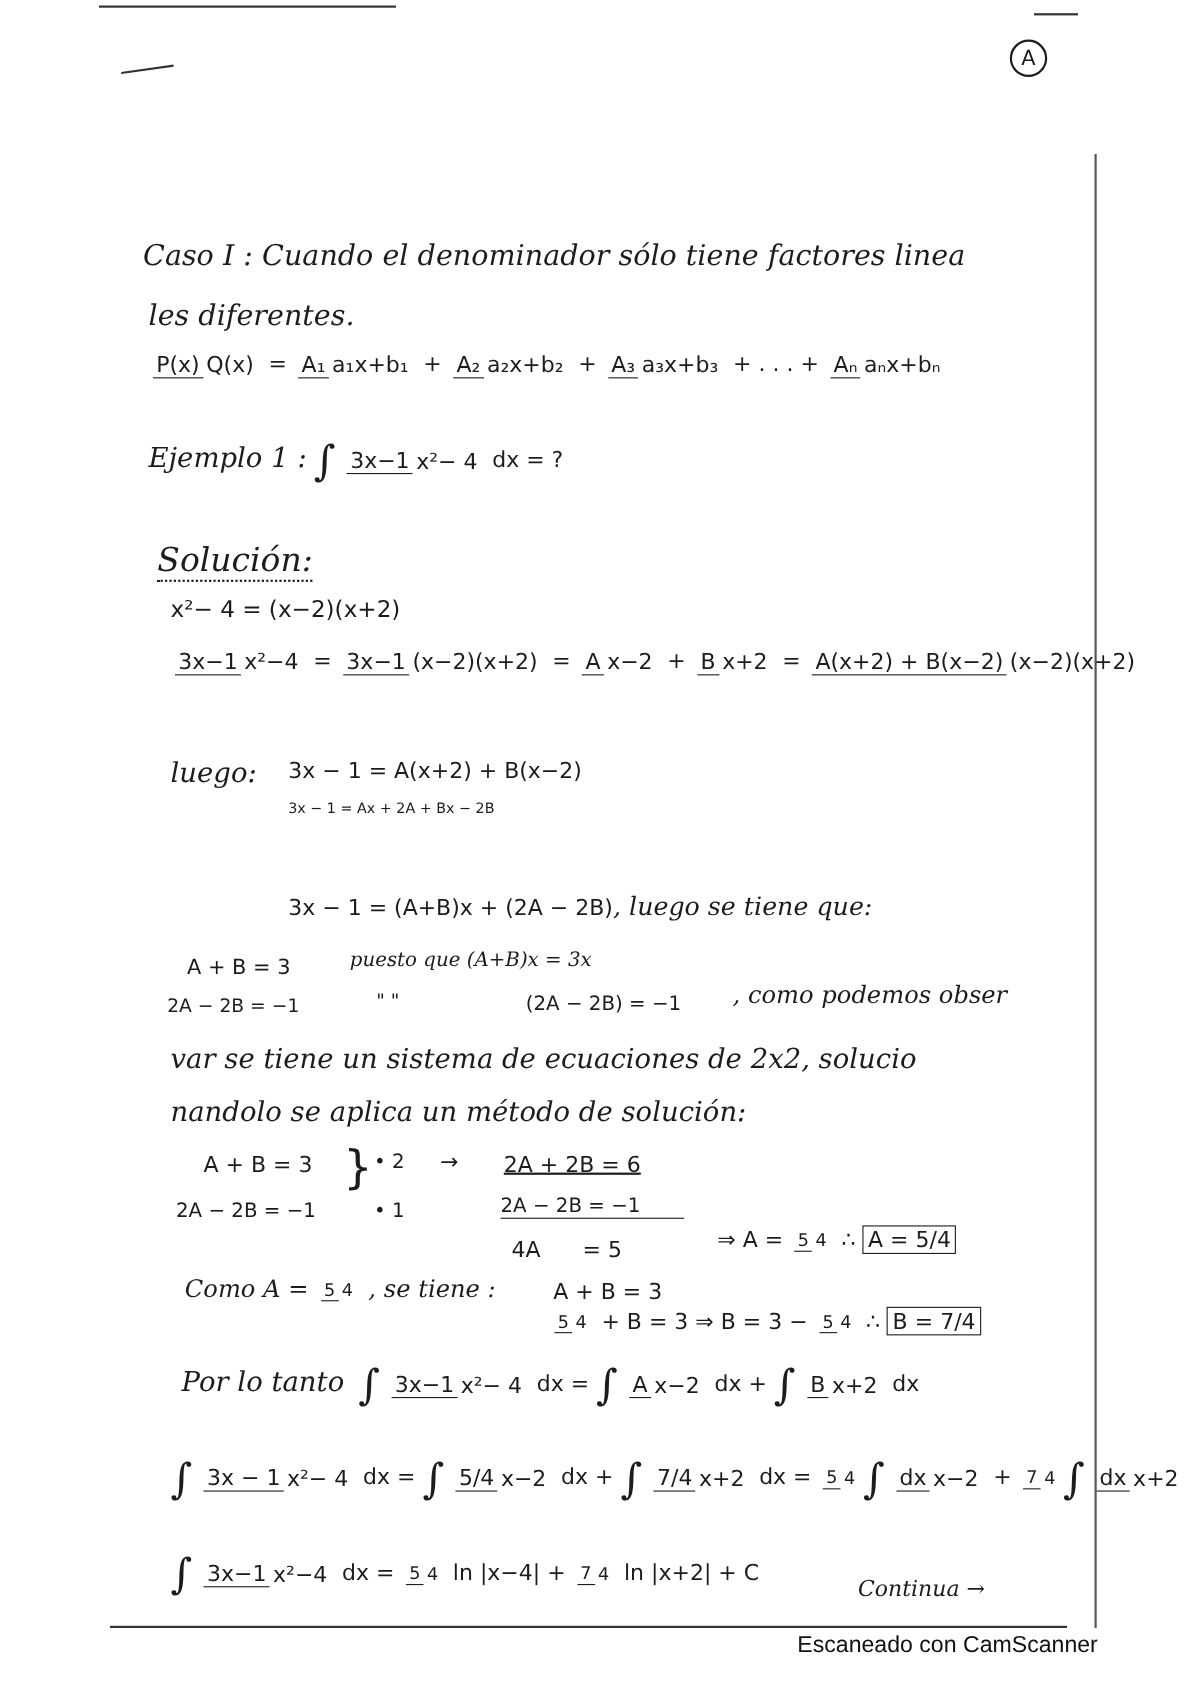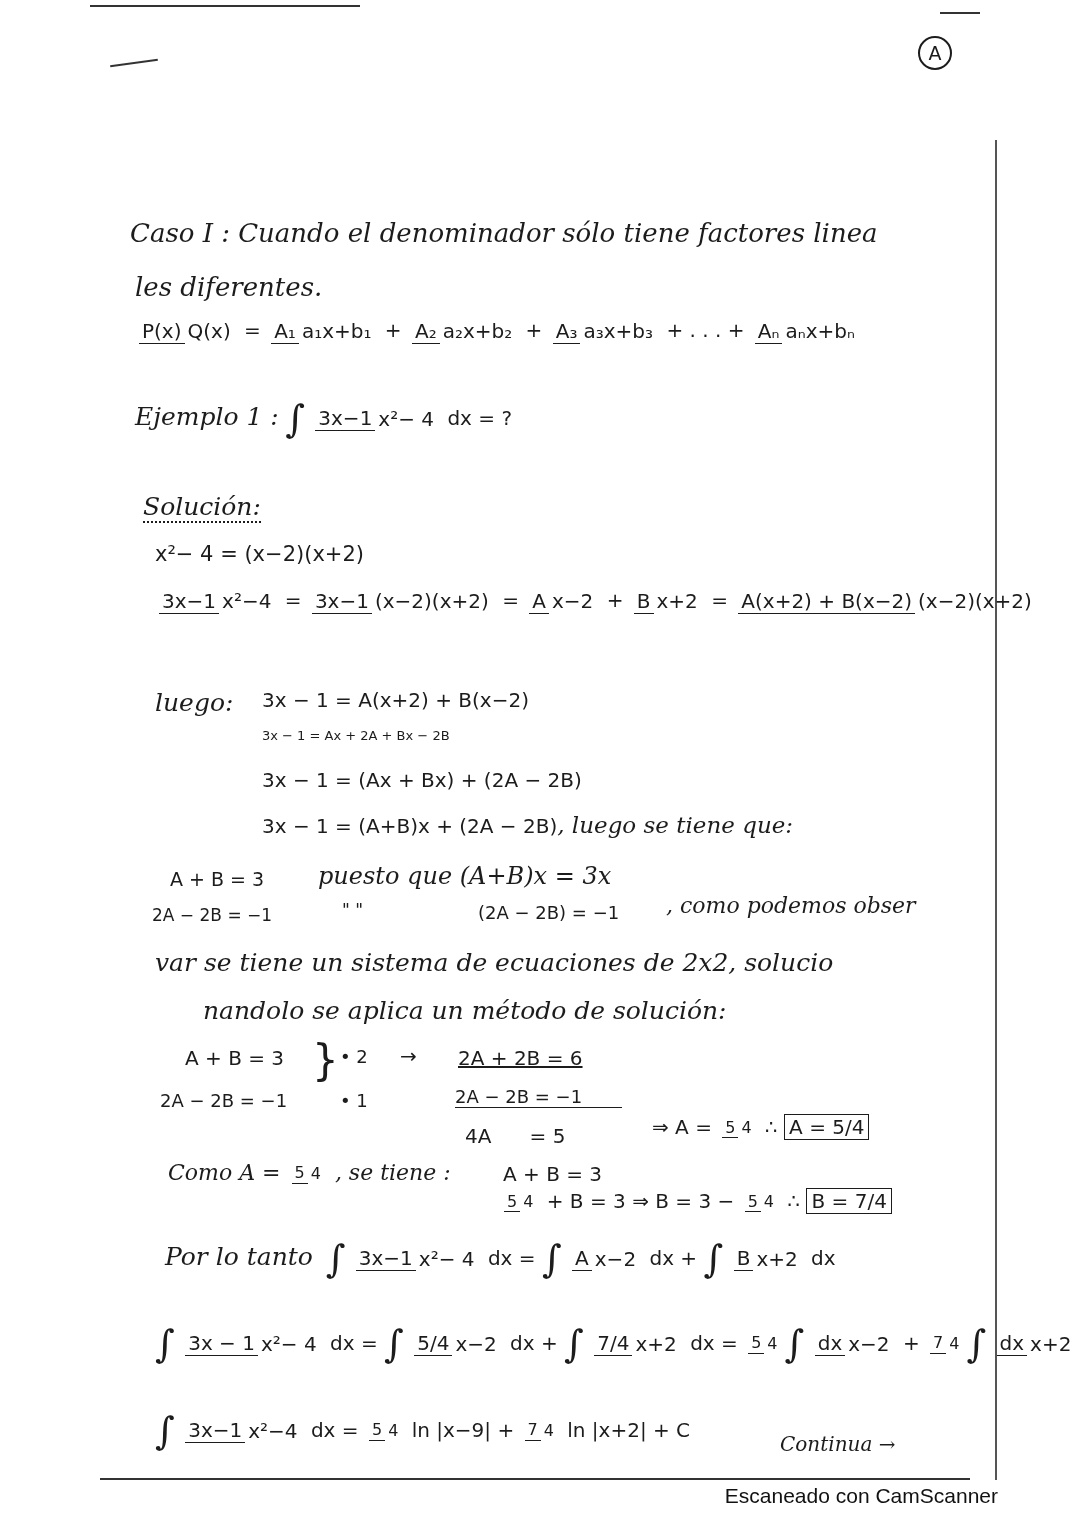--- a/index.html
+++ b/index.html
@@ -69,21 +69,21 @@
   <div class="m" style="left:135px;top:400px;font-size:20px;">
     <span class="hw" style="position:static;font-size:25px;">Ejemplo 1 :</span>
     <span class="int">∫</span>
     <span class="frac">
         <span class="num">3x−1</span>
         <span class="den">x²− 4</span>
       </span>
     <span>dx = ?</span>
   </div>
 
-  <div class="hw" style="left:143px;top:492px;font-size:25px;"><span class="underline-wavy">Solución:</span></div>
+  <div class="hw" style="left:143px;top:492px;font-size:30px;"><span class="underline-wavy">Solución:</span></div>
   <div class="m" style="left:155px;top:542px;font-size:21px;">x²− 4 = (x−2)(x+2)</div>
 
   <div class="m" style="left:155px;top:588px;font-size:20px;">
     <span class="frac">
         <span class="num">3x−1</span>
         <span class="den">x²−4</span>
       </span> =
     <span class="frac">
         <span class="num">3x−1</span>
         <span class="den">(x−2)(x+2)</span>
@@ -98,34 +98,33 @@
       </span> =
     <span class="frac">
         <span class="num">A(x+2) + B(x−2)</span>
         <span class="den">(x−2)(x+2)</span>
       </span>
   </div>
 
   <div class="hw" style="left:155px;top:688px;font-size:25px;">luego:</div>
   <div class="m" style="left:262px;top:688px;font-size:20px;">3x − 1 = A(x+2) + B(x−2)</div>
   <div class="m" style="left:262px;top:728px;font-size:13px;">3x − 1 = Ax + 2A + Bx − 2B</div>
-  <div class="m" style="left:262px;top:768px;font-size:20px;">3x − 1 = (Ax + Bx) + (2A − 2B)</div>
   <div class="m" style="left:262px;top:812px;font-size:20px;">
     <span>3x − 1 = (A+B)x + (2A − 2B)</span><span class="hw" style="position:static;font-size:23px;">, luego se tiene que:</span>
   </div>
 
   <div class="m" style="left:170px;top:868px;font-size:19px;">A + B = 3</div>
-  <div class="hw" style="left:318px;top:862px;font-size:24px;">puesto que (A+B)x = 3x</div>
+  <div class="hw" style="left:318px;top:862px;font-size:18px;">puesto que (A+B)x = 3x</div>
   <div class="m" style="left:152px;top:905px;font-size:17px;">2A − 2B = −1</div>
   <div class="m" style="left:342px;top:900px;font-size:17px;">"      "</div>
   <div class="m" style="left:478px;top:902px;font-size:18px;">(2A − 2B) = −1</div>
   <div class="hw" style="left:666px;top:893px;font-size:22px;">, como podemos obser</div>
 
   <div class="hw" style="left:155px;top:948px;font-size:25px;">var se tiene un sistema de ecuaciones de 2x2, solucio</div>
-  <div class="hw" style="left:155px;top:996px;font-size:25px;margin-left:48px;">nandolo se aplica un método de solución:</div>
+  <div class="hw" style="left:155px;top:996px;font-size:25px;">nandolo se aplica un método de solución:</div>
 
   <div class="m" style="left:185px;top:1046px;font-size:20px;">A + B = 3</div>
   <div class="m" style="left:160px;top:1090px;font-size:18px;">2A − 2B = −1</div>
   <div class="m" style="left:312px;top:1040px;font-size:42px;line-height:1;">}</div>
   <div class="m" style="left:340px;top:1046px;font-size:18px;">• 2</div>
   <div class="m" style="left:340px;top:1090px;font-size:18px;">• 1</div>
   <div class="m" style="left:400px;top:1044px;font-size:20px;">→</div>
   <div class="m" style="left:458px;top:1046px;font-size:20px;text-decoration:underline;">2A + 2B = 6</div>
   <div class="m" style="left:455px;top:1086px;font-size:18px;border-bottom:1.6px solid #1c1c1c;padding-right:40px;">2A − 2B = −1</div>
   <div class="m" style="left:465px;top:1124px;font-size:20px;white-space:pre;">4A      = 5</div>
@@ -226,21 +225,21 @@
     <span class="int">∫</span>
     <span class="frac">
         <span class="num">3x−1</span>
         <span class="den">x²−4</span>
       </span>
     <span>dx =</span>
     <span class="frac" style="font-size:16px;">
         <span class="num">5</span>
         <span class="den">4</span>
       </span>
-    <span>ln |x−9| +</span>
+    <span>ln |x−4| +</span>
     <span class="frac" style="font-size:16px;">
         <span class="num">7</span>
         <span class="den">4</span>
       </span>
     <span>ln |x+2| + C</span>
   </div>
 
   <div class="hw" style="left:780px;top:1432px;font-size:20px;">Continua →</div>
 
   <div class="footer">Escaneado con CamScanner</div>

